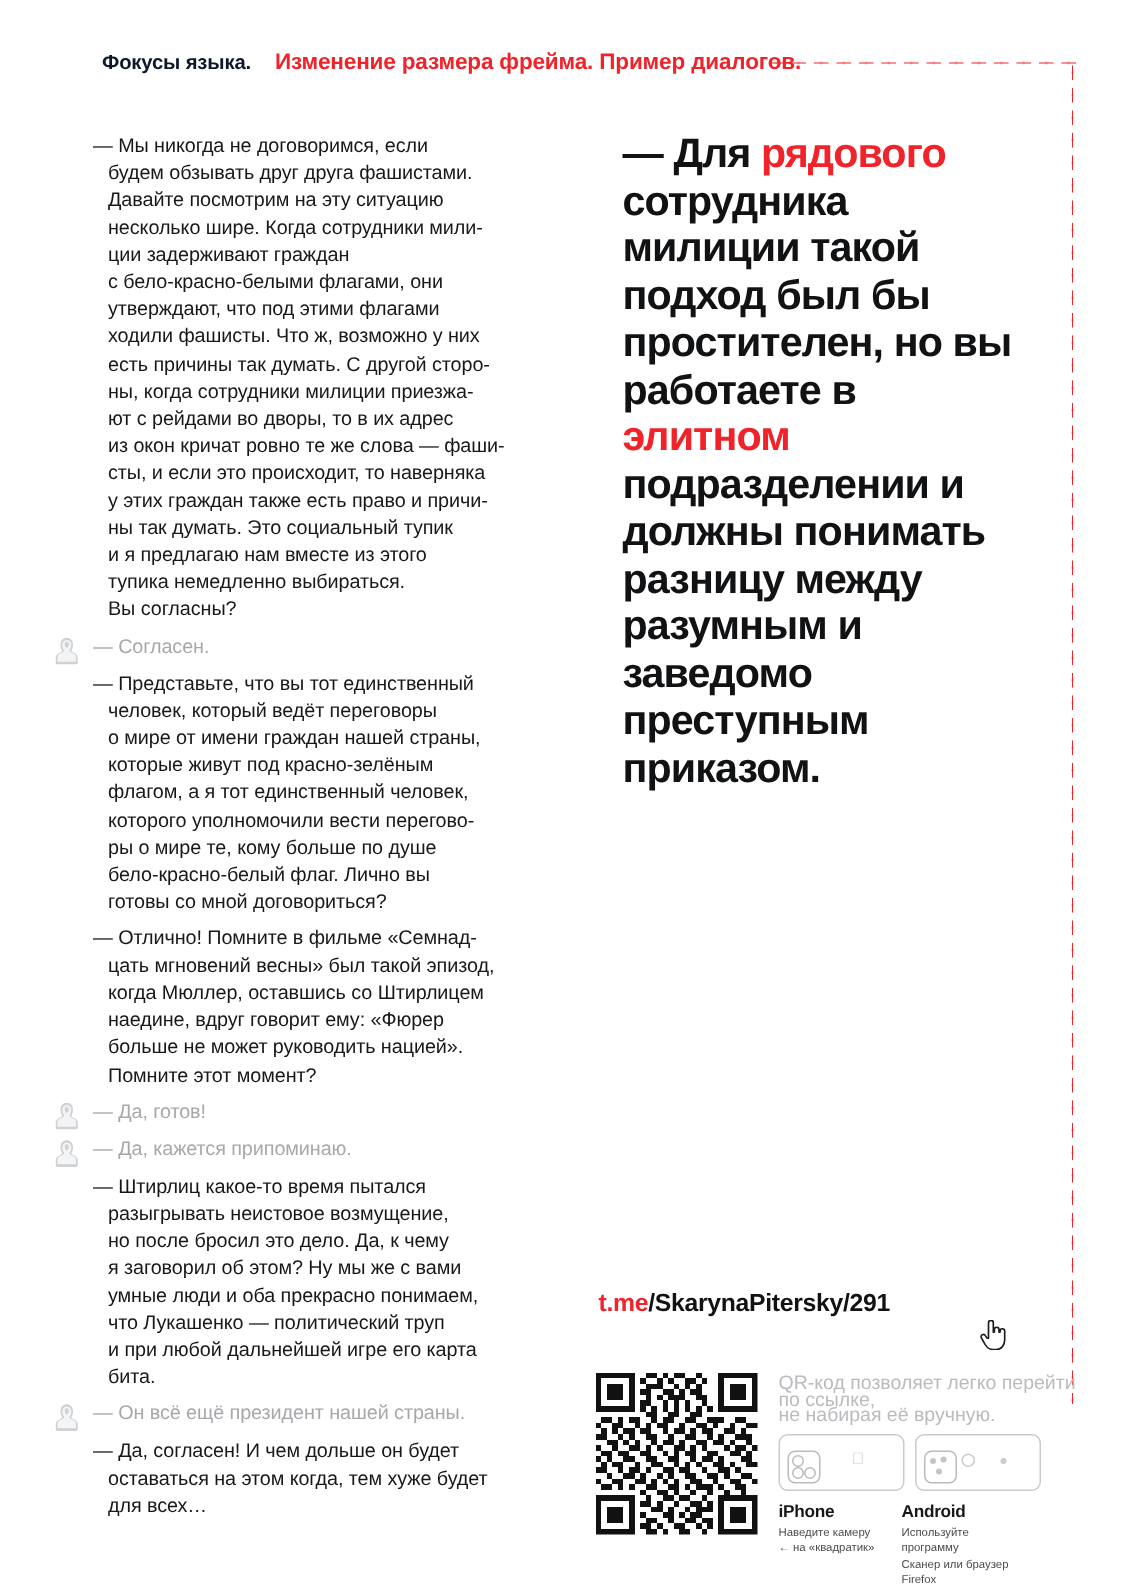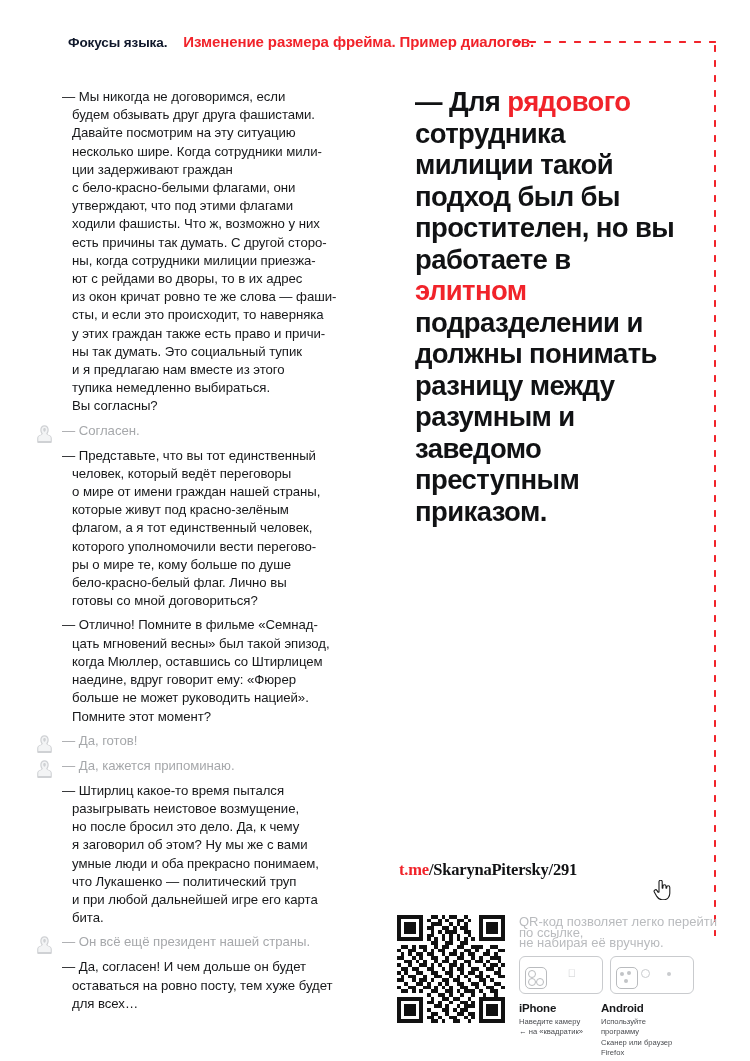--- a/index.html
+++ b/index.html
@@ -135,21 +135,21 @@
     top: 858px;
     width: 320px;
   }
   .brochure-line1 {
     font-size: 13.4px;
     line-height: 17px;
     color: #17181a;
     letter-spacing: -0.1px;
   }
   .brochure-link {
-    font-family: Liberation Serif, serif;
+    font-family: Liberation Sans, sans-serif;
     font-size: 16.5px;
     font-weight: 700;
     line-height: 21px;
     color: #111214;
     letter-spacing: -0.2px;
     margin-top: 1px;
   }
   .brochure-link .tme {
     color: #f1232a;
   }
@@ -396,21 +396,21 @@
             <path d="M8.5 1.2c2.6 0 4.2 2 4.2 4.6 0 1.6-.5 3-1.2 3.9.1.5.4.9.9 1.1 1.9.7 3.4 1.6 3.4 3.6v3.4c0 .8-.5 1.2-1.3 1.2H2.5c-.8 0-1.3-.4-1.3-1.2v-3.4c0-2 1.5-2.9 3.4-3.6.5-.2.8-.6.9-1.1-.7-.9-1.2-2.3-1.2-3.9 0-2.6 1.6-4.6 4.2-4.6z" fill="#cfd1d4"></path>
             <path d="M8.5 2.6c-2 0-3 1.5-3 3.2 0 1.4.5 2.7 1.1 3.4.2.2.2.6 0 .9-.4.5-1 .9-1.7 1.2-1.7.6-2.6 1.2-2.6 2.5v3c0 .2.1.3.3.3h11.8c.2 0 .3-.1.3-.3v-3c0-1.3-.9-1.9-2.6-2.5-.7-.3-1.3-.7-1.7-1.2-.2-.3-.2-.7 0-.9.6-.7 1.1-2 1.1-3.4 0-1.7-1-3.2-3-3.2z" fill="#f3f4f5"></path>
             <path d="M8.5 3.9c-.9 0-1.3.7-1.3 1.6 0 1.1.5 2.3 1.3 2.3s1.3-1.2 1.3-2.3c0-.9-.4-1.6-1.3-1.6z" fill="#cfd1d4"></path>
           </svg>
         </div>
         <div class="bubble">— Он всё ещё президент нашей страны.</div>
       </div>
       <div class="msg self">
         <div class="avatar-slot"></div>
         <div class="bubble">— Да, согласен! И чем дольше он будет
-оставаться на ровно посту, тем хуже будет
+оставаться на этом когда, тем хуже будет
 для всех…</div>
       </div>
     </div>
 
   <div class="headline" id="headline"><span>— Для </span><span class="hl">рядового</span><span> сотрудника милиции такой подход был бы простителен, но вы работаете в </span><span class="hl">элитном</span><span> подразделении и должны понимать разницу между разумным и заведомо преступным приказом.</span></div>
 
   <div class="brochure">
     <div class="brochure-link"><span class="tme">t.me</span><span>/SkarynaPitersky/291</span></div>
   </div>
 

